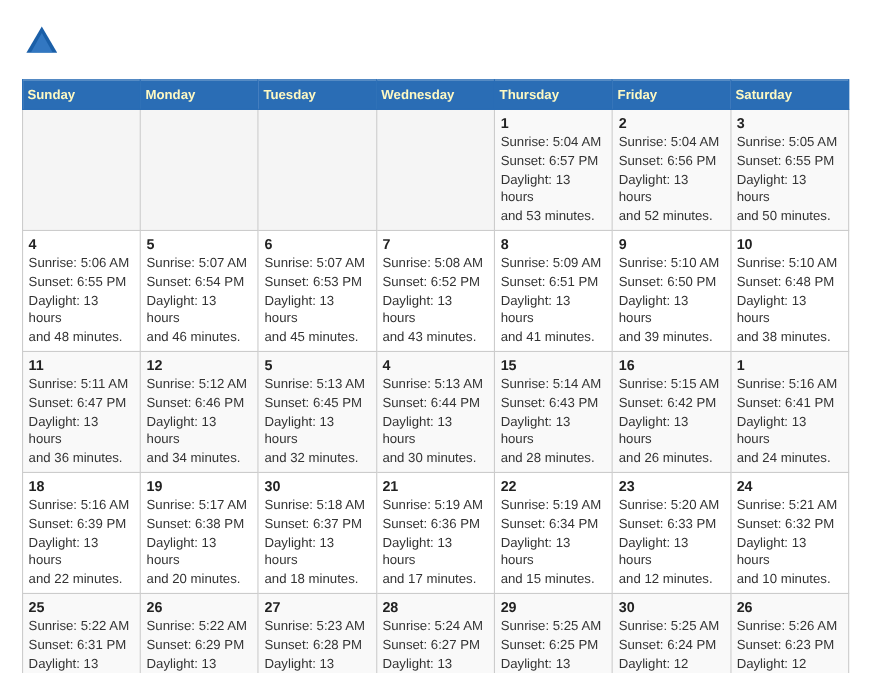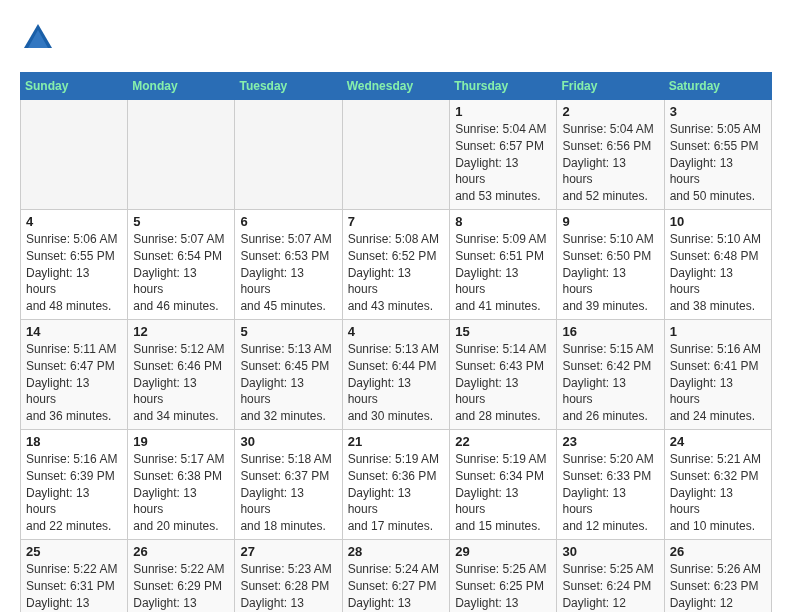--- a/index.html
+++ b/index.html
@@ -45,21 +45,21 @@
       font-size: 16px;
       color: #333;
     }
     .calendar {
       width: 100%;
       border-collapse: collapse;
       font-size: 11px;
     }
     .calendar th {
       background: #2a6db5;
-      color: #86efac;
+      color: #fef9c3;
       padding: 6px 4px;
       text-align: left;
       font-size: 12px;
       font-weight: bold;
       border: 1px solid #2a6db5;
     }
     .calendar td {
       border: 1px solid #ccc;
       vertical-align: top;
       padding: 4px 5px;
@@ -165,21 +165,21 @@
           <span class="day-number">9</span>
           <div class="day-info">Sunrise: 5:10 AM<br>Sunset: 6:50 PM<br>Daylight: 13 hours<br>and 39 minutes.</div>
         </td>
         <td>
           <span class="day-number">10</span>
           <div class="day-info">Sunrise: 5:10 AM<br>Sunset: 6:48 PM<br>Daylight: 13 hours<br>and 38 minutes.</div>
         </td>
       </tr>
       <tr>
         <td>
-          <span class="day-number">14</span>
+          <span class="day-number">11</span>
           <div class="day-info">Sunrise: 5:11 AM<br>Sunset: 6:47 PM<br>Daylight: 13 hours<br>and 36 minutes.</div>
         </td>
         <td>
           <span class="day-number">12</span>
           <div class="day-info">Sunrise: 5:12 AM<br>Sunset: 6:46 PM<br>Daylight: 13 hours<br>and 34 minutes.</div>
         </td>
         <td>
           <span class="day-number">5</span>
           <div class="day-info">Sunrise: 5:13 AM<br>Sunset: 6:45 PM<br>Daylight: 13 hours<br>and 32 minutes.</div>
         </td>

